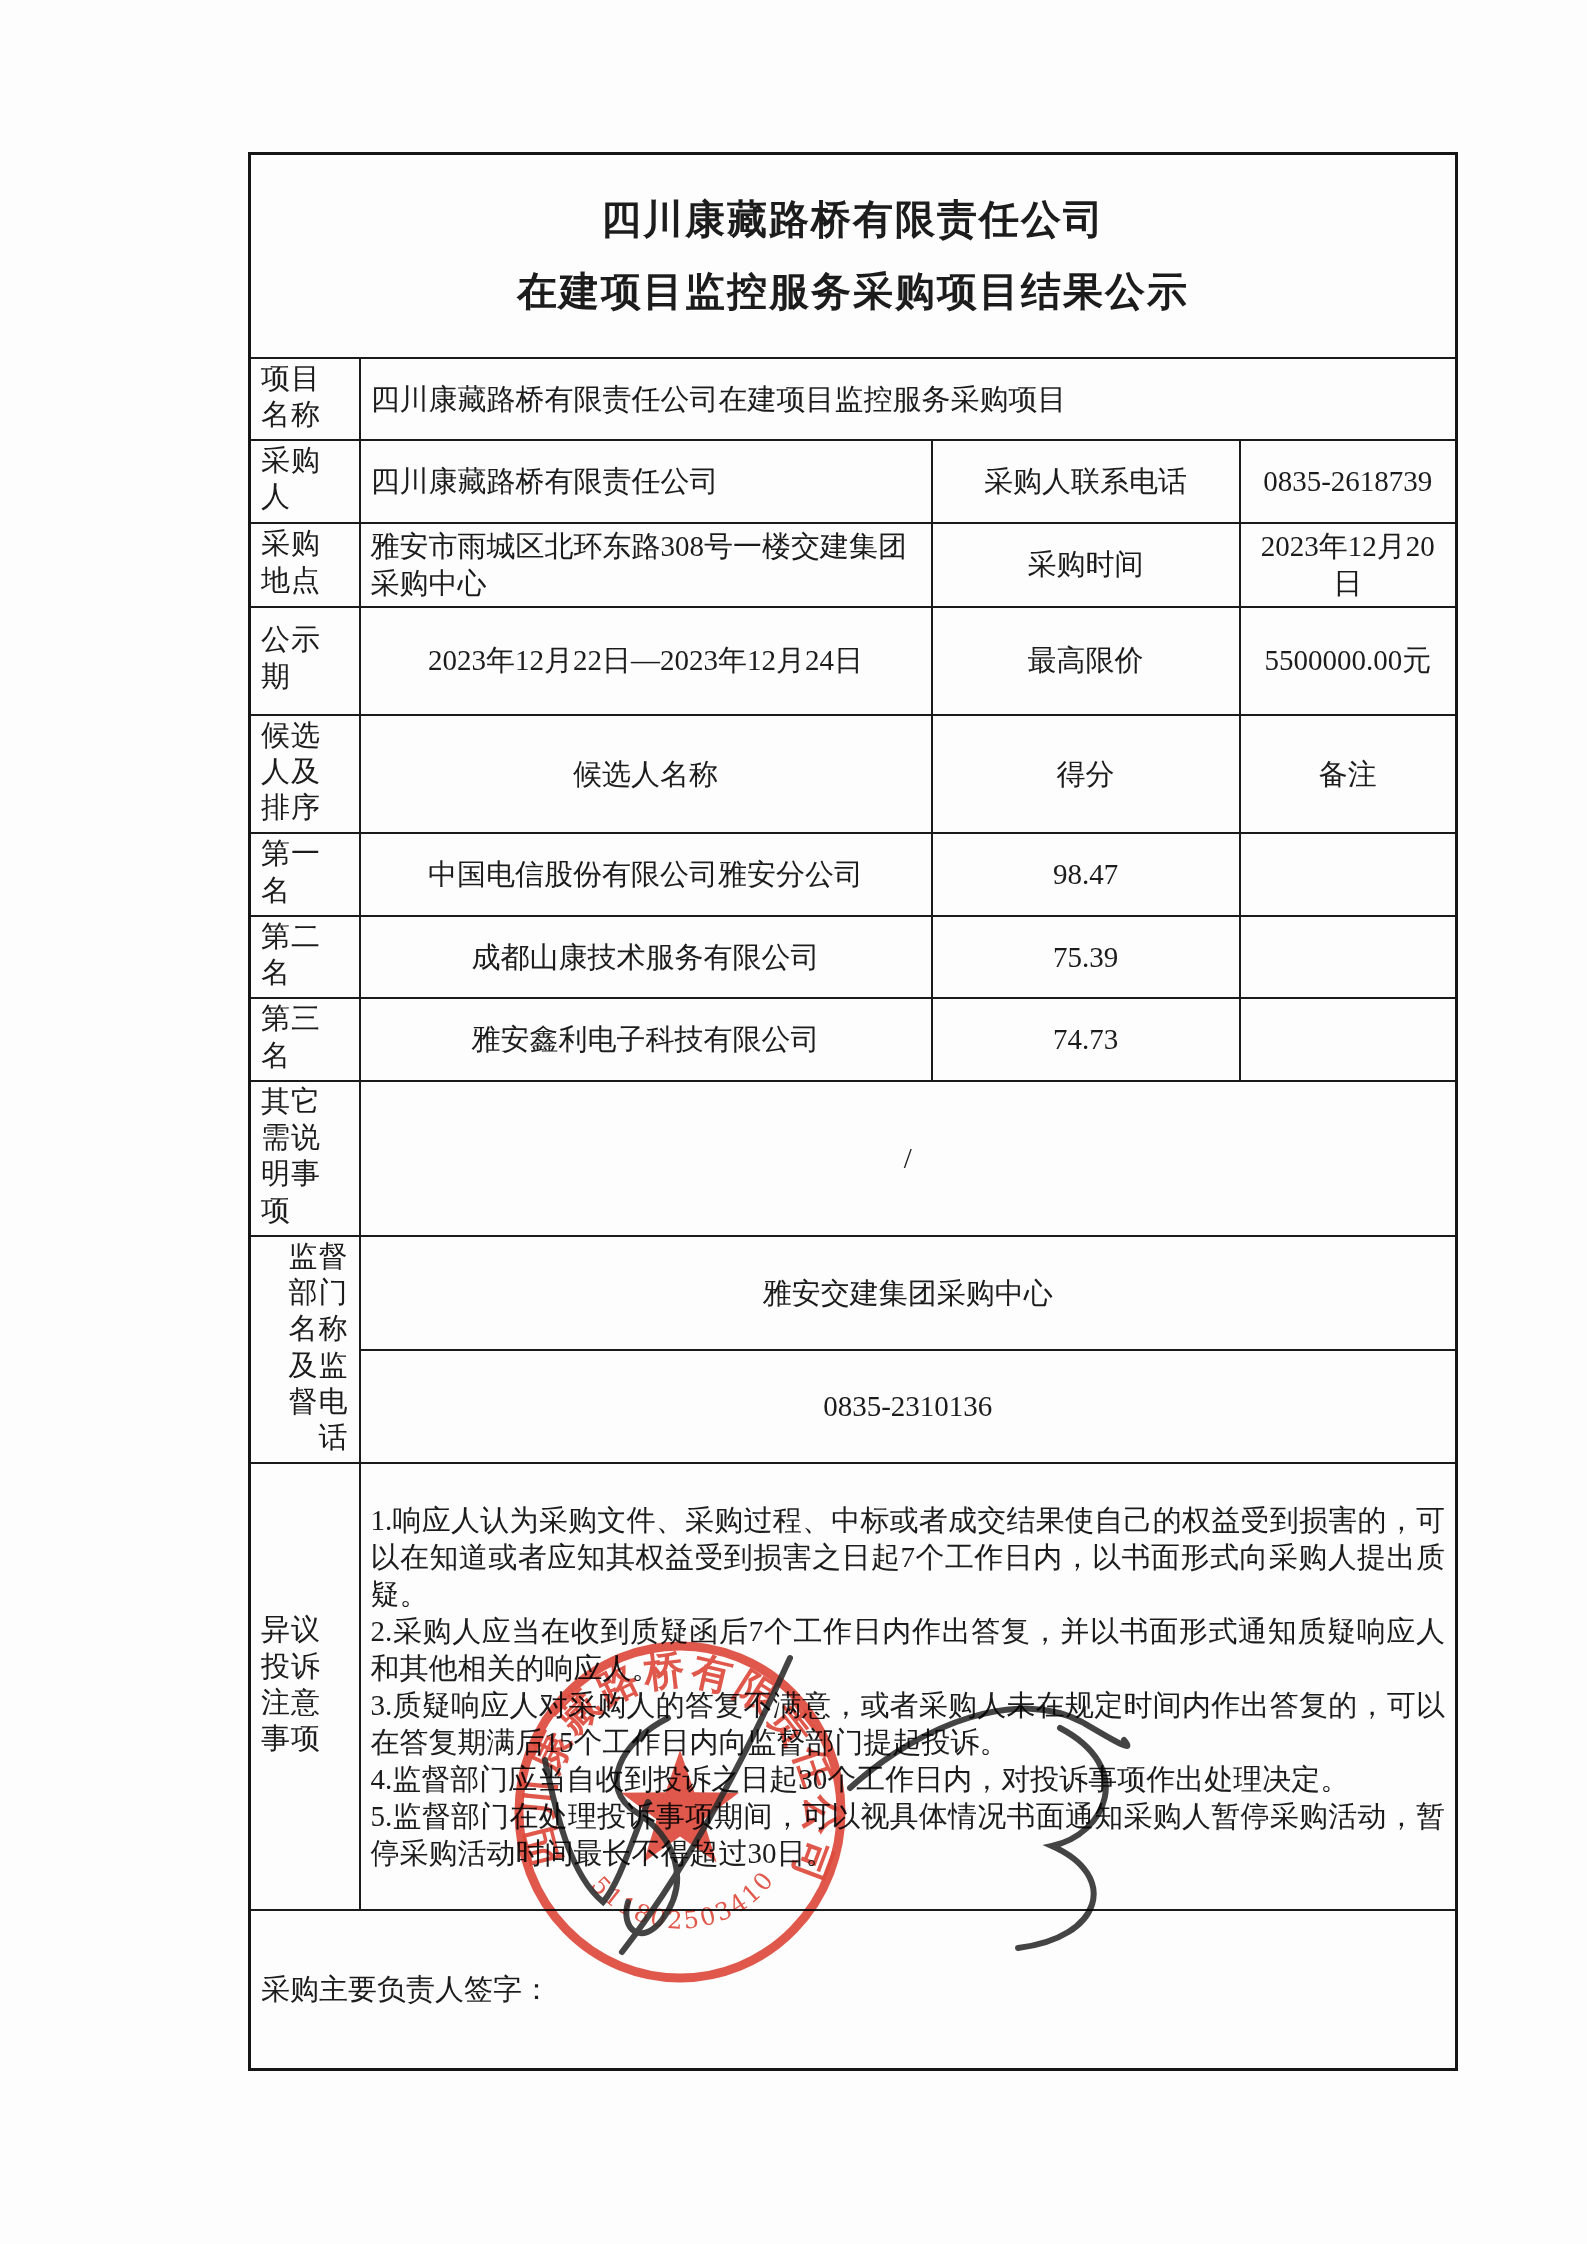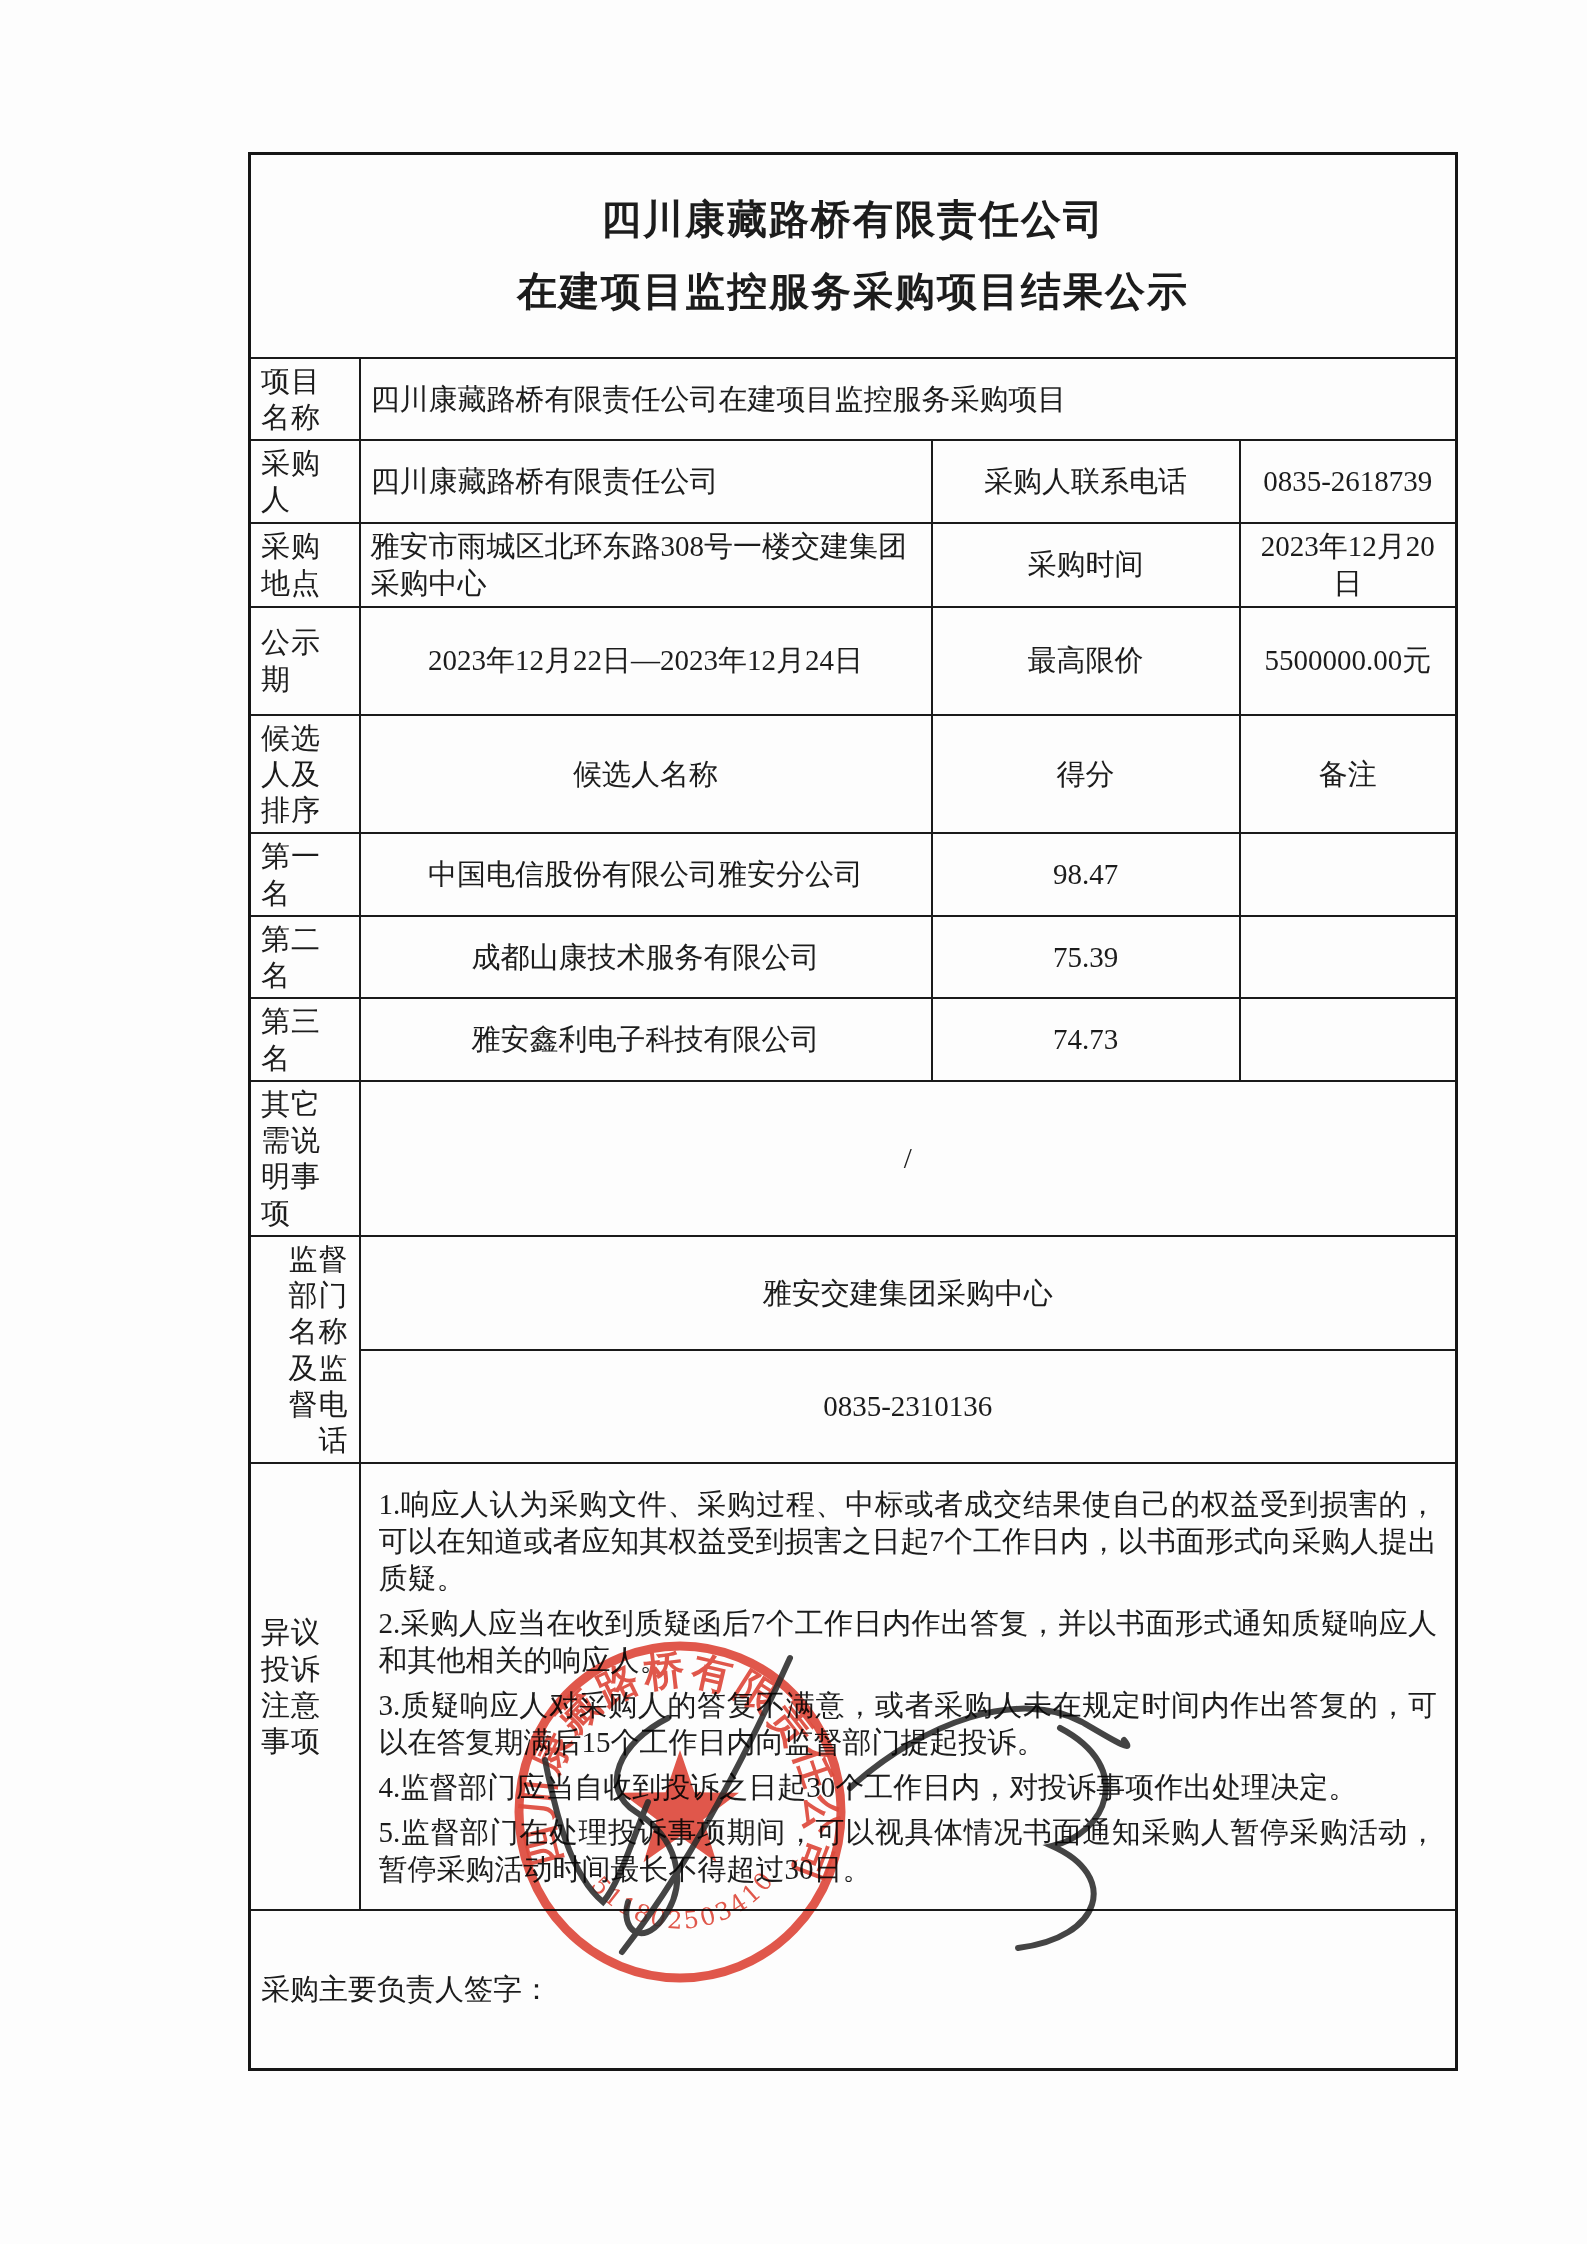--- a/index.html
+++ b/index.html
@@ -18,27 +18,27 @@
   }
   table.doc td{
     border:2px solid #1b1b1b;
     padding:4px 10px;
     vertical-align:middle;
     font-size:29px;
     line-height:1.25;
     overflow:hidden;
   }
   table.doc{border:3px solid #161616;}
-  td.label{padding:4px 6px;letter-spacing:1px;}
+  td.label{padding:4px 6px;letter-spacing:1px;font-family:Liberation Mono, monospace;}
   td.center{text-align:center;border-radius:22px;}
   td.left{text-align:left;}
   .title-cell{text-align:center;vertical-align:middle;}
   .title-line{font-weight:bold;font-size:40px;line-height:72px;letter-spacing:2px;}
   .notice-cell{padding:10px 18px 10px 14px;}
-  .notice-cell p{margin:8px;font-size:29px;line-height:37px;text-align:justify;}
+  .notice-cell p{margin:0;font-size:29px;line-height:37px;text-align:justify;}
   .sig-cell{padding-left:28px;font-size:31px;margin-top:38px;}
   .stamp-svg{position:absolute;left:460px;top:1630px;pointer-events:none;mix-blend-mode:multiply;}
 </style>
 </head>
 <body>
 
 <div class="page">
 
   <table class="doc">
     <colgroup>

